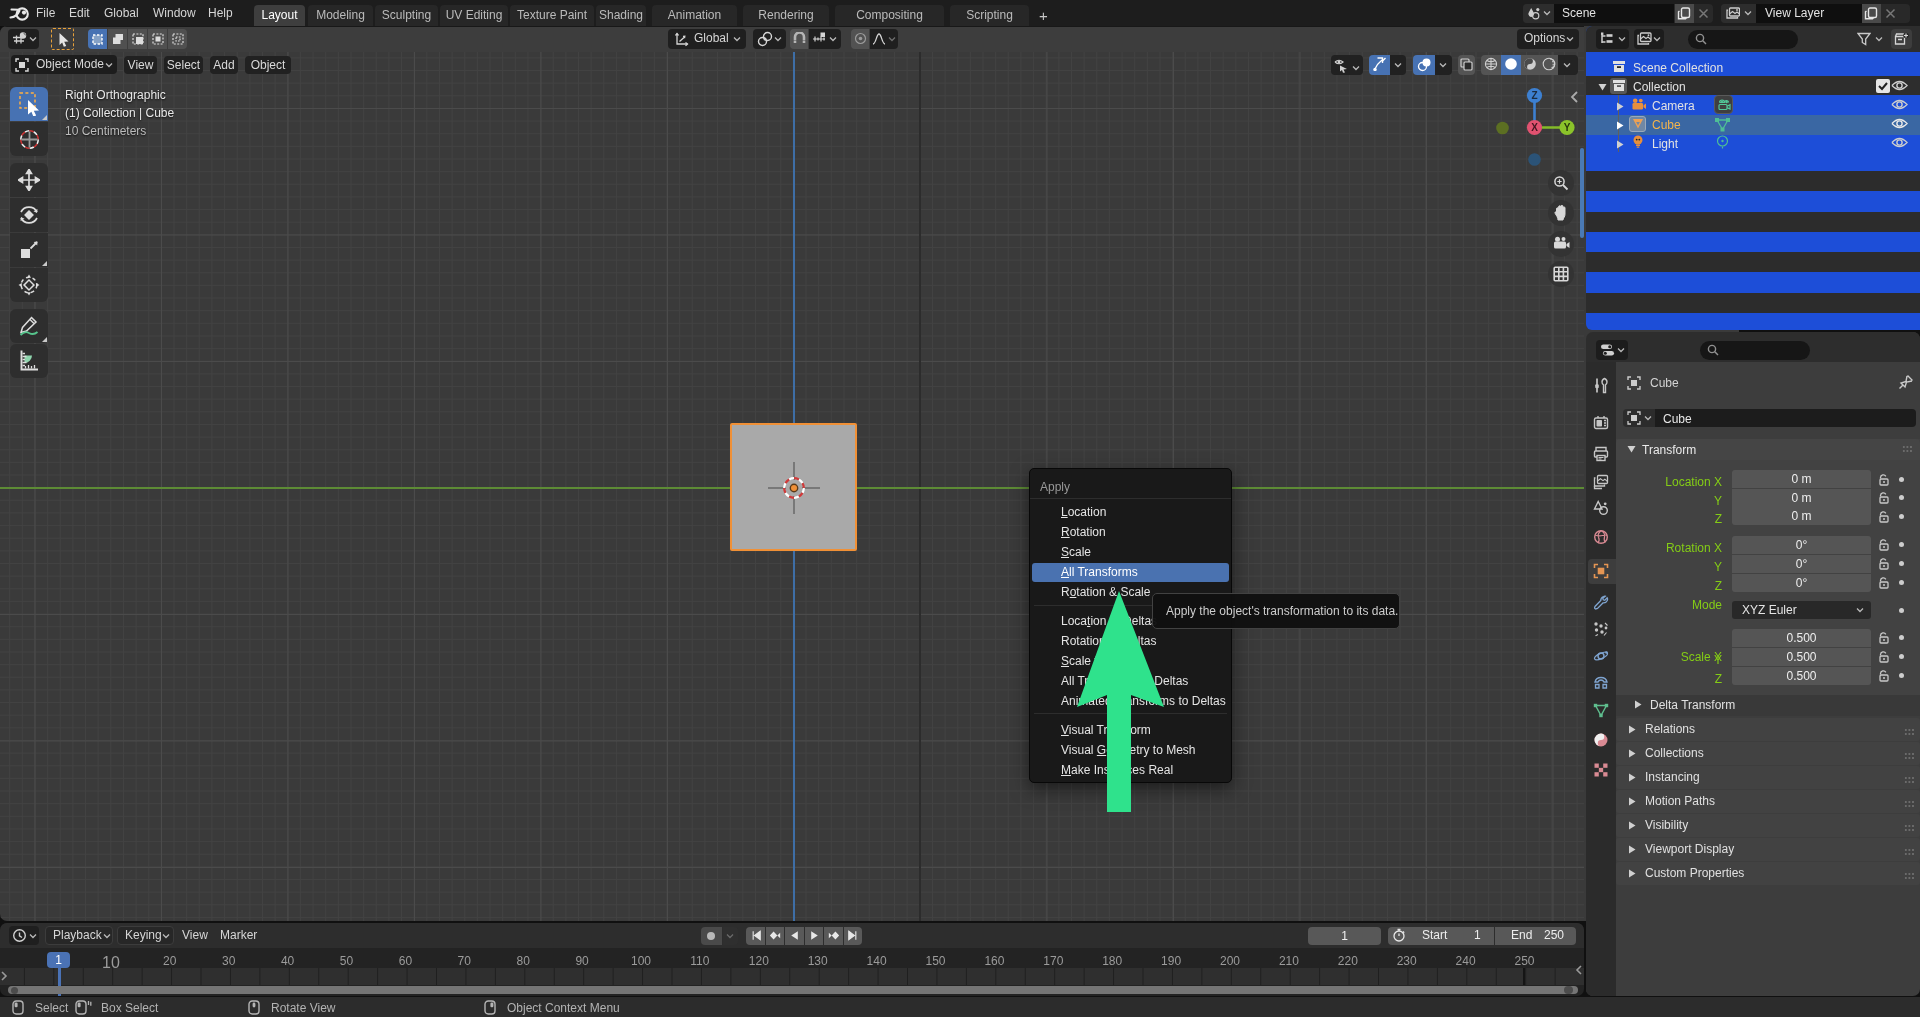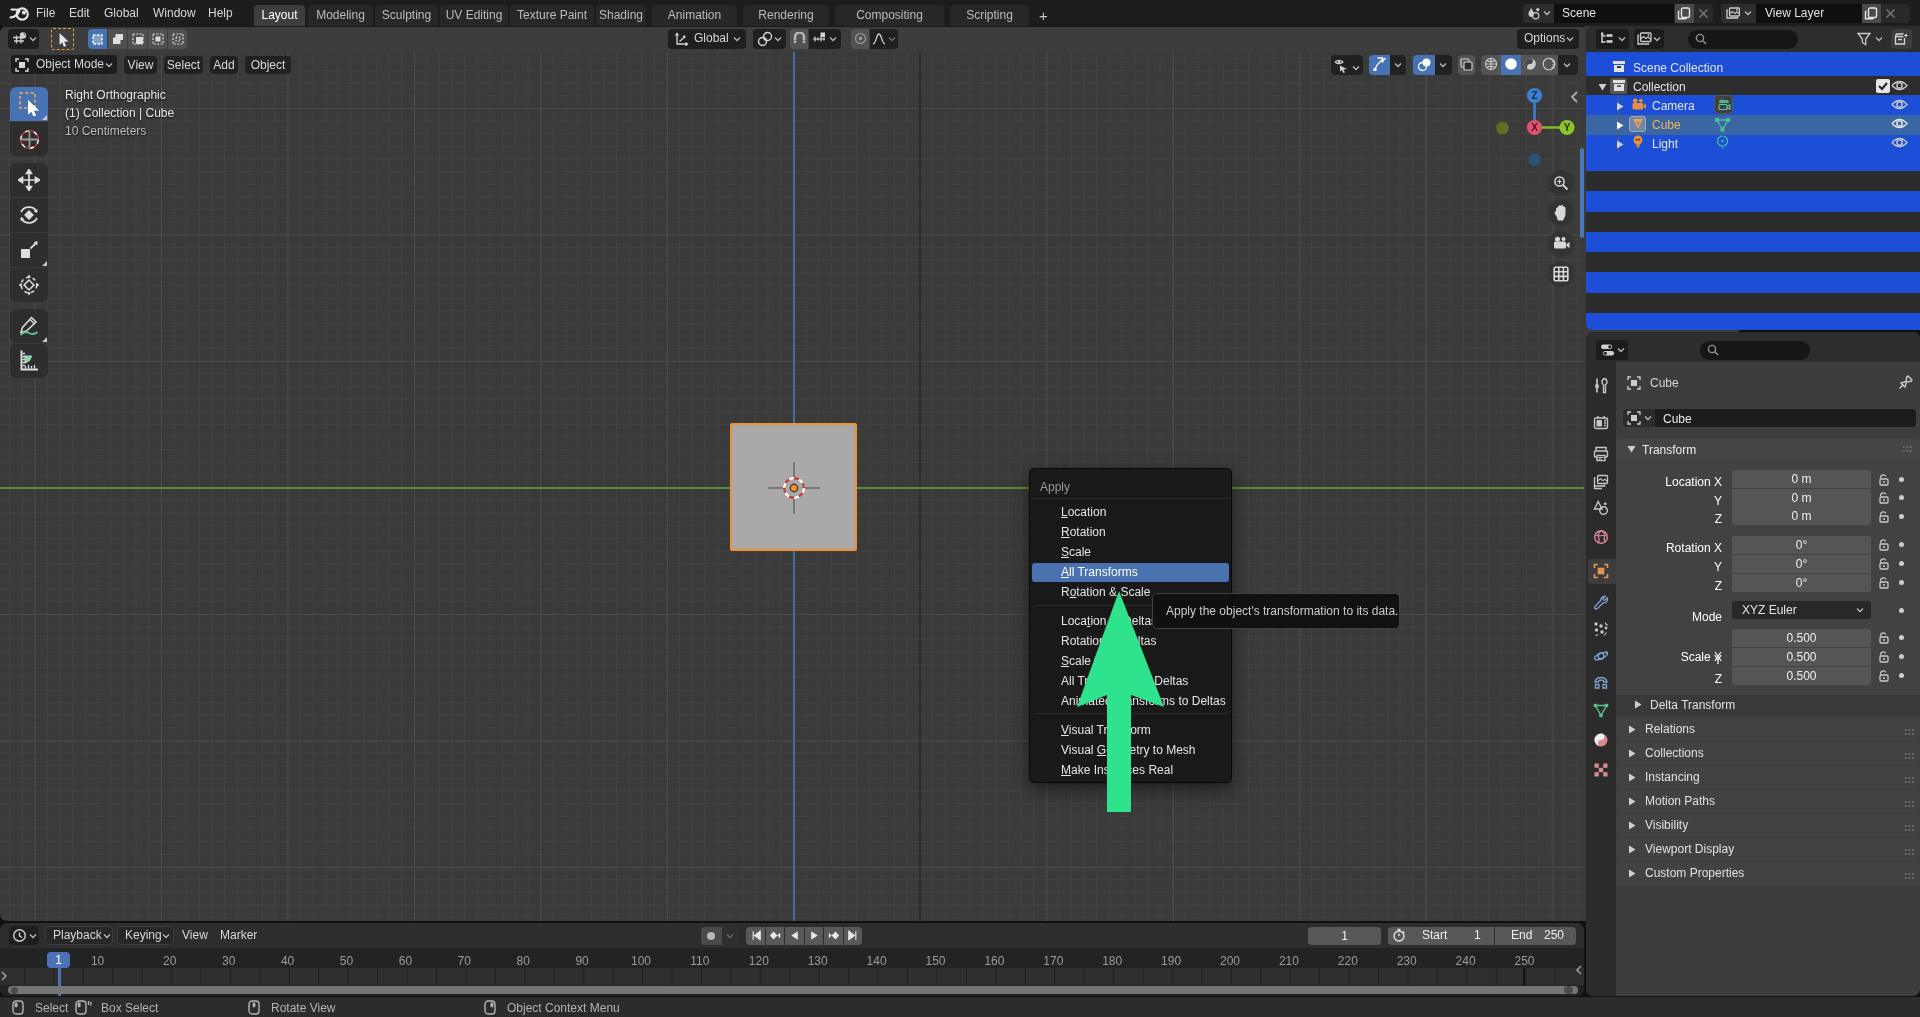--- a/index.html
+++ b/index.html
@@ -5,21 +5,21 @@
 *{box-sizing:border-box;font-family:"Liberation Sans",sans-serif}
 .a{position:absolute}
 .txt{color:#d6d6d6;font-size:12px;white-space:nowrap}
 .w{background:#1f1f1f;border-radius:4px}
 .tab{top:0;height:21px;background:#272727;border-radius:4px 4px 0 0;color:#bbbbbb;font-size:12px;text-align:center;line-height:21px}
 .tab.on{background:#3e3e3e;color:#fff}
 .mbtn{position:absolute;top:4px;height:18px;line-height:18px!important;background:#212121;border-radius:4px;color:#d9d9d9;font-size:12px;text-align:center;line-height:20px}
 .chev{position:absolute;width:8px;height:6px}
 .mi{left:31px;height:19px;line-height:19px;color:#e4e4e4}
 .mi u{text-underline-offset:1px}
-.lbl{color:#ffffff;font-size:12px;text-align:right;height:18px;line-height:18px;white-space:nowrap}
+.lbl{color:#84cc16;font-size:12px;text-align:right;height:18px;line-height:18px;white-space:nowrap}
 .fld{left:146px;width:139px;height:18px;background:#555555;color:#eee;font-size:12px;text-align:center;line-height:18px}
 .ph{left:30px;width:304px;height:23px;background:#424242;border-radius:3px}
 .ph span{position:absolute;left:29px;top:4px;font-size:12px;color:#e0e0e0;white-space:nowrap}
 .stxt{color:#b3b3b3;font-size:12px;white-space:nowrap}
 .dots{width:11px;height:8px;background-image:radial-gradient(circle,#6b6b6b 1px,transparent 1.2px);background-size:3.6px 4px}
 u{text-decoration-thickness:1px;text-underline-offset:2px}
 svg{display:block}
 </style></head>
 <body>
 
@@ -709,21 +709,21 @@
       <path d="M0.5 1 H8.5 L4.5 7.5 Z" fill="#d0d0d0"></path>
     </svg>
   <div class="a txt" style="left:56px;top:111px;color:#eaeaea">Transform</div>
   <div class="a dots" style="left:316px;top:113px"></div>
   <div class="a lbl" style="left:30px;top:141px;width:106px">Location X</div>
   <div class="a lbl" style="left:30px;top:159.5px;width:106px">Y</div>
   <div class="a lbl" style="left:30px;top:178px;width:106px">Z</div>
   <div class="a lbl" style="left:30px;top:206.5px;width:106px">Rotation X</div>
   <div class="a lbl" style="left:30px;top:225.5px;width:106px">Y</div>
   <div class="a lbl" style="left:30px;top:244.5px;width:106px">Z</div>
-  <div class="a lbl" style="left:30px;top:276px;width:106px">Mode</div>
+  <div class="a lbl" style="left:30px;top:264px;width:106px">Mode</div>
   <div class="a lbl" style="left:30px;top:316px;width:106px">Scale X</div>
   <div class="a lbl" style="left:30px;top:318.5px;width:106px">Y</div>
   <div class="a lbl" style="left:30px;top:337.5px;width:106px">Z</div>
   <div class="a fld" style="top:138px;border-radius:3px 3px 0 0">0 m</div>
   <div class="a fld" style="top:156.5px">0 m</div>
   <div class="a fld" style="top:175px;border-radius:0 0 3px 3px">0 m</div>
   <div class="a fld" style="top:203.5px;border-radius:3px 3px 0 0">0°</div>
   <div class="a fld" style="top:222.5px">0°</div>
   <div class="a fld" style="top:241.5px;border-radius:0 0 3px 3px">0°</div>
   <div class="a" style="left:146px;top:269px;width:139px;height:18px;background:#282828;border-radius:3px"></div>
@@ -848,21 +848,21 @@
       <div class="a dots" style="left:288px;top:10px"></div>
     </div>
 </div>
 
 <div class="a" id="timeline" style="left:0;top:923px;width:1584px;height:73px;border-radius:7px;overflow:hidden;background:#232323">
   <div class="a" style="left:0;top:0;width:1584px;height:25px;background:#2d2d2d"></div>
   <div class="a" style="left:0;top:45px;width:1584px;height:17px;background:#2f2f2f"></div>
   <div class="a" style="left:0;top:45px;width:1584px;height:17px;background-image:linear-gradient(90deg,#1f1f1f 1px,transparent 1px);background-size:29.45px 17px;background-position:23.9px 0"></div>
   <div class="a" style="left:1523px;top:45px;width:2px;height:17px;background:#151515"></div>
   <div id="ruler">
-      <div class="a" style="left:90.9px;top:31px;width:40px;font-size:12px;color:#9b9b9b">10</div>
+      <div class="a" style="left:90.9px;top:31px;width:40px;text-align:center;font-size:16px;color:#9b9b9b">10</div>
       <div class="a" style="left:149.8px;top:31px;width:40px;text-align:center;font-size:12px;color:#9b9b9b">20</div>
       <div class="a" style="left:208.7px;top:31px;width:40px;text-align:center;font-size:12px;color:#9b9b9b">30</div>
       <div class="a" style="left:267.6px;top:31px;width:40px;text-align:center;font-size:12px;color:#9b9b9b">40</div>
       <div class="a" style="left:326.5px;top:31px;width:40px;text-align:center;font-size:12px;color:#9b9b9b">50</div>
       <div class="a" style="left:385.4px;top:31px;width:40px;text-align:center;font-size:12px;color:#9b9b9b">60</div>
       <div class="a" style="left:444.3px;top:31px;width:40px;text-align:center;font-size:12px;color:#9b9b9b">70</div>
       <div class="a" style="left:503.2px;top:31px;width:40px;text-align:center;font-size:12px;color:#9b9b9b">80</div>
       <div class="a" style="left:562.1px;top:31px;width:40px;text-align:center;font-size:12px;color:#9b9b9b">90</div>
       <div class="a" style="left:621.0px;top:31px;width:40px;text-align:center;font-size:12px;color:#9b9b9b">100</div>
       <div class="a" style="left:679.9px;top:31px;width:40px;text-align:center;font-size:12px;color:#9b9b9b">110</div>

